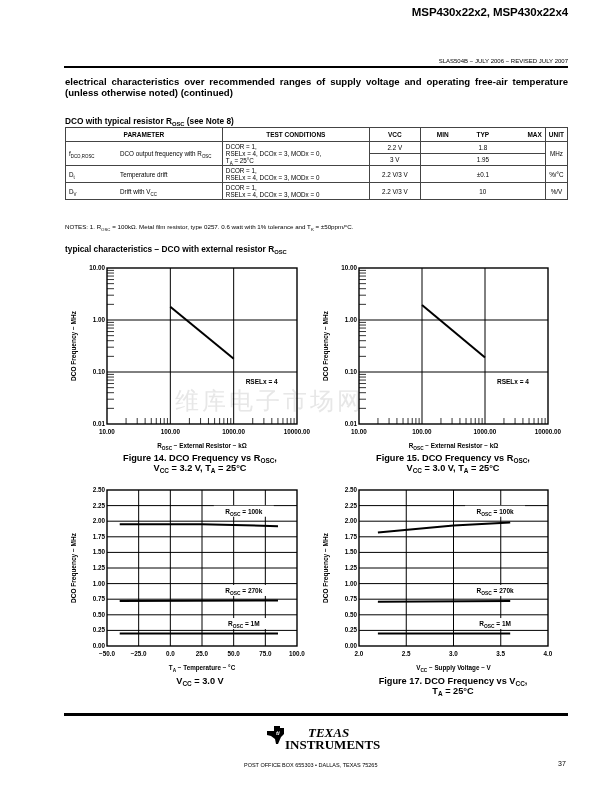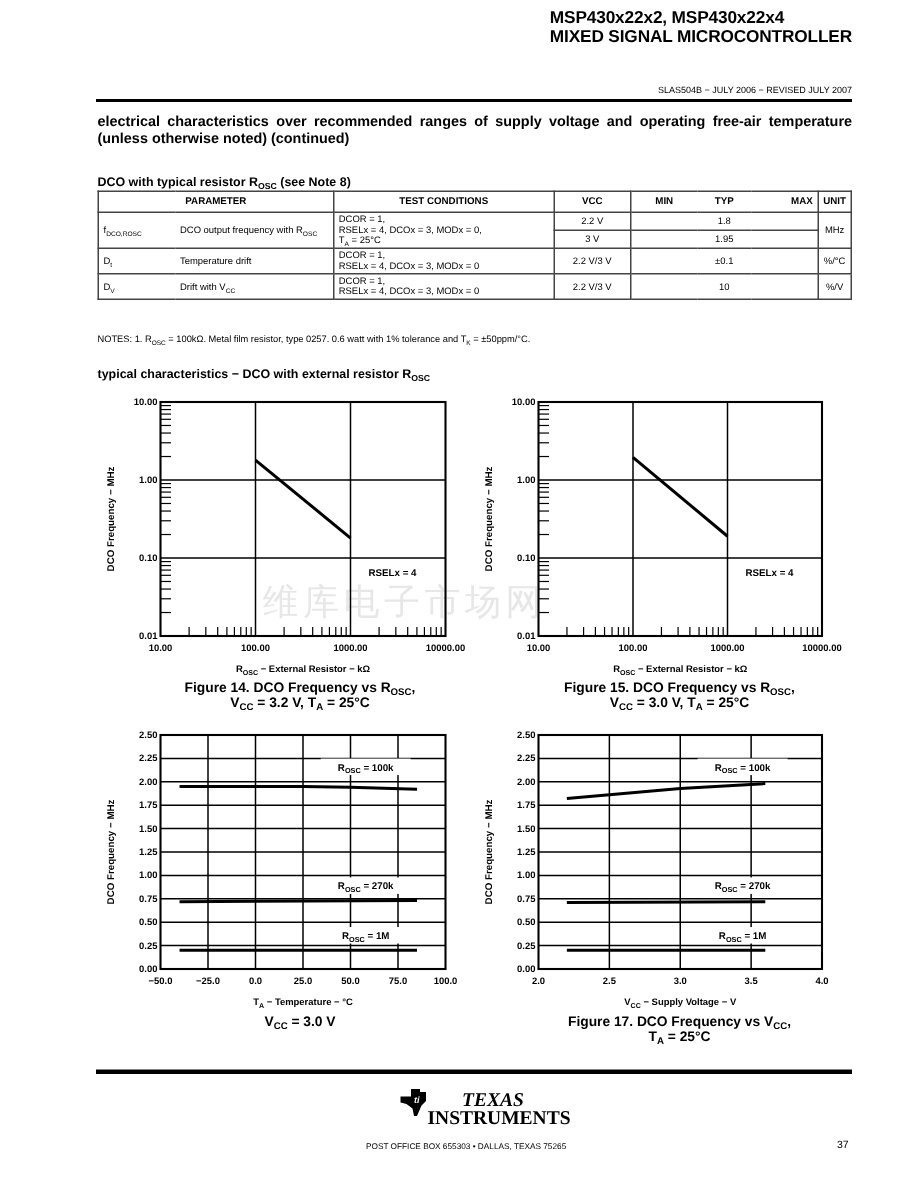--- a/index.html
+++ b/index.html
@@ -1,18 +1,18 @@
 <!DOCTYPE html>
 <html><head>
 <meta charset="utf-8">
 <style>
   html,body{margin:0;padding:0;background:#fff;}
   body{width:612px;height:792px;position:relative;overflow:hidden;font-family:"Liberation Sans",sans-serif;color:#000;}
   .abs{position:absolute;}
-  .hdr-title{right:44px;top:6px;text-align:left;font-weight:bold;font-size:11.5px;line-height:13px;letter-spacing:-0.1px;}
+  .hdr-title{right:44px;top:6px;text-align:center;font-weight:bold;font-size:11.5px;line-height:13px;letter-spacing:-0.1px;}
   .hdr-doc{right:44px;top:58px;font-size:6px;}
   .hdr-rule{left:64px;width:504px;top:66px;height:2px;background:#000;}
   .sec-title{left:65px;top:76px;width:503px;font-weight:bold;font-size:9.6px;line-height:11px;text-align:justify;text-align-last:left;}
   .tbl-title{left:65px;top:116px;font-weight:bold;font-size:8.3px;}
   sub{font-size:70%;vertical-align:-2px;line-height:0;}
   table.spec{position:absolute;left:65px;top:127px;width:503px;border-collapse:collapse;font-size:6.3px;}
   table.spec td, table.spec th{border:0.8px solid #444;padding:1px 3px;vertical-align:middle;}
   table.spec th{font-weight:bold;font-size:6.5px;height:11px;}
   table.spec td{height:9px;}
   .notes{left:65px;top:223px;font-size:6.2px;}
@@ -25,21 +25,20 @@
   .ti-text .t1{padding-left:23px;font-style:italic;}
   .addr{left:244px;top:762px;font-size:5.5px;}
   .pg{left:558px;top:760px;font-size:7px;}
   .wm{left:175px;top:372px;font-family:"DejaVu Serif",serif;font-size:24px;color:#e7e7e7;letter-spacing:3px;margin-top:13px;}
 </style>
 </head>
 <body>
 
 <div class="abs hdr-title">
   <div>MSP430x22x2, MSP430x22x4</div>
-  <div>MIXED SIGNAL MICROCONTROLLER</div>
 </div>
 <div class="abs hdr-doc">SLAS504B − JULY 2006 − REVISED JULY 2007</div>
 <div class="abs hdr-rule"></div>
 
 <div class="abs sec-title">electrical characteristics over recommended ranges of supply voltage and operating free-air temperature (unless otherwise noted) (continued)</div>
 
 <div class="abs tbl-title"><span>DCO with typical resistor R</span><sub>OSC</sub><span> (see Note 8)</span></div>
 
 <table class="spec">
   <tbody>

